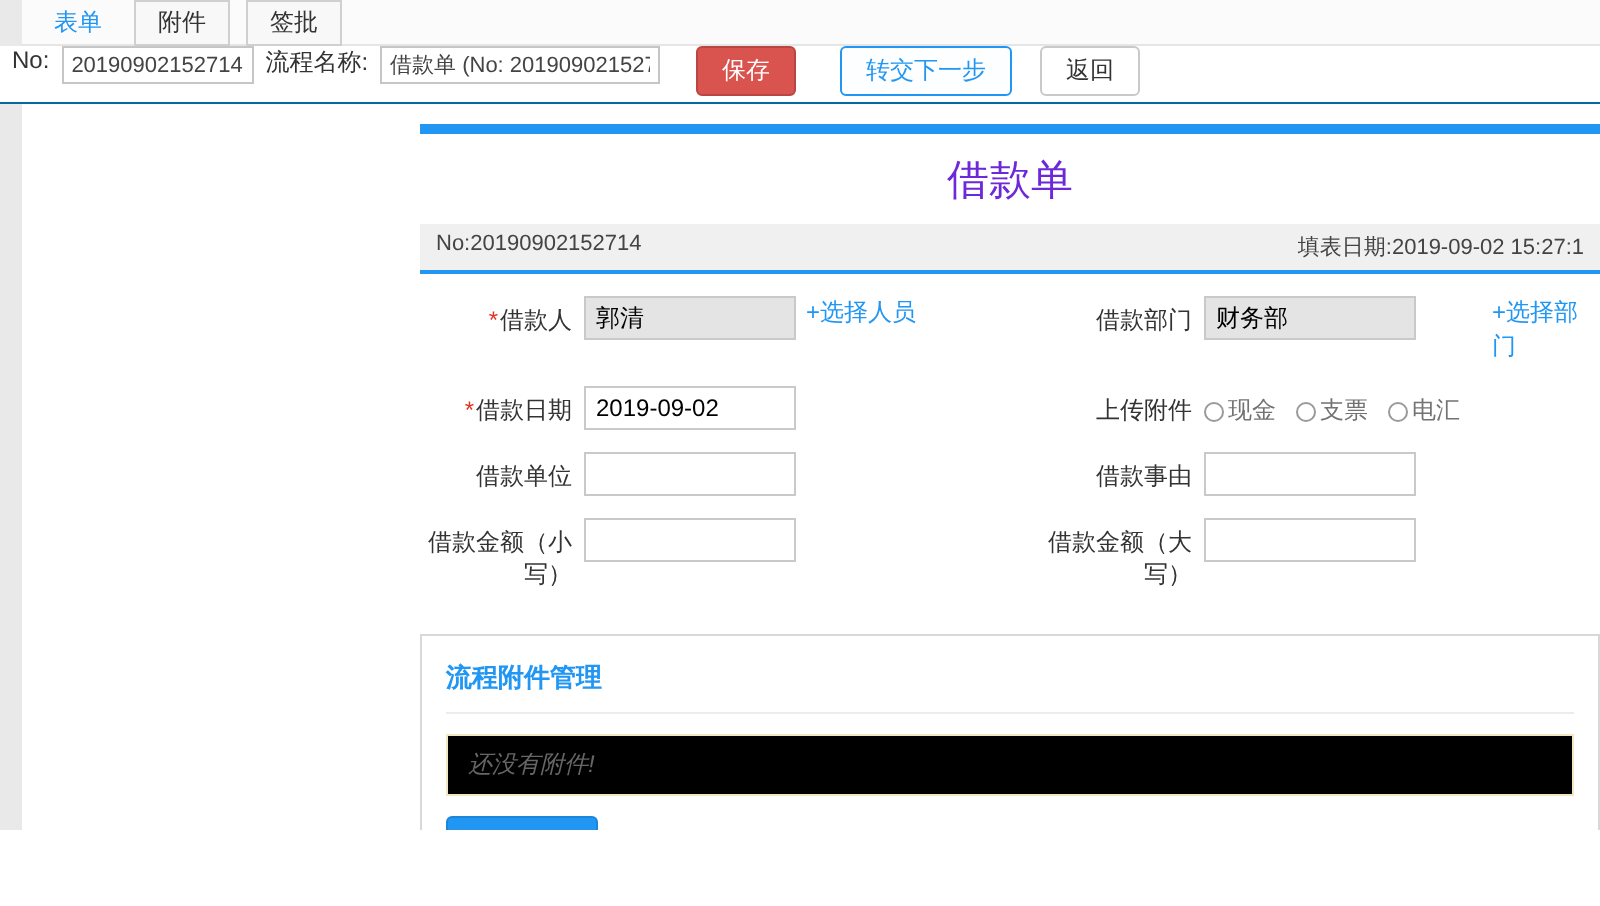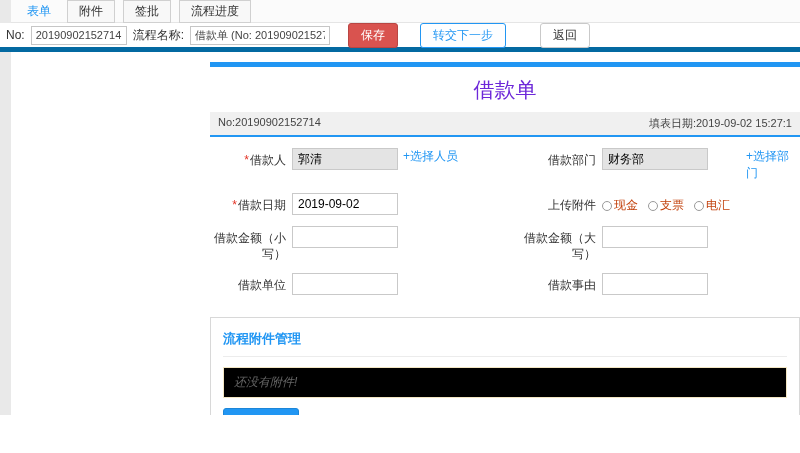--- a/index.html
+++ b/index.html
@@ -13,49 +13,49 @@
   
   .tabbar { position:absolute; left:11px; top:0; right:0; height:23px; background:#fbfbfb;
             border-bottom:1px solid #e5e5e5; display:flex; align-items:center; gap:8px;
             padding-left:8px; font-size:12px; }
   .tab-active { color:#2196f3; padding:2px 8px; cursor:pointer; }
   .tab-btn { border:1px solid #d0d0d0; background:#f8f8f8; color:#333; padding:2px 11px;
              font-size:12px; cursor:pointer; }
 
   
   .toolbar { position:absolute; left:0; top:23px; right:0; height:29px; background:#fff;
-             border-bottom:5px solid #0369a1; display:flex; align-items:center; font-size:12px;
+             border-bottom:1px solid #0369a1; display:flex; align-items:flex-start; font-size:12px;
              color:#333; padding-left:6px; gap:6px; }
   .toolbar input { height:19px; border:1px solid #c6c6c6; font-size:11px; padding:0 4px; color:#444; }
   .no-input { width:96px; }
   .name-input { width:140px; }
   .btn { font-size:12px; padding:3px 12px; border-radius:3px; cursor:pointer; }
   .btn-save { margin-left:12px; background:#d9534f; border:1px solid #b94643; color:#fff; }
   .btn-next { margin-left:16px; background:#fdfeff; border:1px solid #2196f3; color:#2196f3; }
-  .btn-back { margin-left:28px; background:#fff; border:1px solid #c9c9c9; color:#333; }
+  .btn-back { margin-left:8px; background:#fff; border:1px solid #c9c9c9; color:#333; }
 
   
   .main { position:absolute; left:210px; top:62px; width:590px; }
   .blue-topbar { height:5px; background:#2196f3; }
   .form-title { text-align:center; color:#6d28d9; font-size:21px; padding:9px 0 8px; }
   .meta-bar { background:#f0f0f0; display:flex; justify-content:space-between; font-size:11px;
               color:#444; padding:4px 8px; border-bottom:2px solid #2196f3; white-space:nowrap;
               overflow:hidden; }
 
   .fgrid { padding:10px 0 4px; font-size:12px; color:#333; }
   .frow { display:flex; align-items:flex-start; margin-bottom:10px; }
   .flabel { width:82px; text-align:right; padding-right:6px; padding-top:5px; line-height:1.35; }
   .fctrl { display:flex; align-items:flex-start; gap:5px; padding-top:1px; }
   .fctrl-l { width:228px; }
   .fctrl-r { flex:1;gap:38px; }
   .finput { width:106px; height:22px; border:1px solid #c9c9c9; padding:0 5px; font-size:12px; background:#fff; }
   .readonly { background:#e4e4e4; }
   .link { color:#2196f3; font-size:12px; text-decoration:none; cursor:pointer; }
   .req { color:#e33325; margin-right:1px; }
-  .radios { display:flex; gap:10px; align-items:center; color:#c2410c; font-size:12px; padding-top:5px; }
+  .radios { display:flex; gap:10px; align-items:center; color:#737373; font-size:12px; padding-top:5px; }
   .radio-opt { display:flex; align-items:center; gap:2px; cursor:pointer; }
   .radio-circle { width:10px; height:10px; border:1px solid #9a9a9a; border-radius:50%;
                   display:inline-block; background:#fff; }
 
   .attach-card { margin-top:8px; border:1px solid #d8d8d8; background:#fff; padding:8px 12px 12px; }
   .attach-title { color:#2196f3; font-weight:bold; font-size:13px; padding:4px 0 8px;
                   border-bottom:1px solid #ececec; }
   .notice { margin-top:10px; background:#000000; border:1px solid #f3e6c3; color:#666;
             font-size:12px; padding:6px 10px;font-style:italic; }
   .upload-btn { margin-top:10px; display:inline-block; background:#2196f3; color:#fff;
@@ -69,21 +69,20 @@
 <body>
 
 <div class="screen" data-name="app-window">
   <div class="gutter gutter-top" data-name="left-gutter-top"></div>
   <div class="gutter gutter-main" data-name="left-gutter"></div>
 
   <div class="tabbar" data-name="top-tab-bar">
     <span class="tab-active" data-name="tab-form">表单</span>
     <span class="tab-btn" data-name="tab-attachments">附件</span>
     <span class="tab-btn" data-name="tab-approval">签批</span>
-    <span class="tab-btn" data-name="tab-progress">流程进度</span>
   </div>
 
   <div class="toolbar" data-name="process-toolbar">
     <span data-name="no-label">No:</span>
     <input class="no-input" type="text" data-name="no-input" value="20190902152714" style="">
     <span data-name="process-name-label">流程名称:</span>
     <input class="name-input" type="text" data-name="process-name-input" value="借款单 (No: 20190902152714) 郭清" style="">
     <button class="btn btn-save" data-name="save-button">保存</button>
     <button class="btn btn-next" data-name="next-step-button">转交下一步</button>
     <button class="btn btn-back" data-name="back-button">返回</button>
@@ -128,38 +127,38 @@
                 <span>支票</span>
               </label>
             <label class="radio-opt" data-name="radio-wire">
                 <span class="radio-circle" data-name="radio-icon"></span>
                 <span>电汇</span>
               </label>
           </div>
         </div>
 
         <div class="frow" data-name="form-row">
+          <div class="flabel" data-name="loan-unit-label">借款单位</div>
+          <div class="fctrl fctrl-l">
+            <input class="finput" type="text" data-name="loan-unit-input" value="" style="">
+          </div>
+          <div class="flabel" data-name="loan-reason-label">借款事由</div>
+          <div class="fctrl fctrl-r">
+            <input class="finput" type="text" data-name="loan-reason-input" value="" style="">
+          </div>
+        </div>
+
+        <div class="frow" data-name="form-row">
           <div class="flabel" data-name="amount-small-label">借款金额（小写）</div>
           <div class="fctrl fctrl-l">
             <input class="finput" type="text" data-name="amount-small-input" value="" style="">
           </div>
           <div class="flabel" data-name="amount-big-label">借款金额（大写）</div>
           <div class="fctrl fctrl-r">
             <input class="finput" type="text" data-name="amount-big-input" value="" style="">
-          </div>
-        </div>
-
-        <div class="frow" data-name="form-row">
-          <div class="flabel" data-name="loan-unit-label">借款单位</div>
-          <div class="fctrl fctrl-l">
-            <input class="finput" type="text" data-name="loan-unit-input" value="" style="">
-          </div>
-          <div class="flabel" data-name="loan-reason-label">借款事由</div>
-          <div class="fctrl fctrl-r">
-            <input class="finput" type="text" data-name="loan-reason-input" value="" style="">
           </div>
         </div>
       </div>
     </div>
 
     <div class="attach-card" data-name="attachments-section">
       <div class="attach-title" data-name="attachments-title">流程附件管理</div>
       <div class="notice" data-name="no-attachments-notice">还没有附件!</div>
       <button class="upload-btn" data-name="upload-attachment-button">上传附件</button>
     </div>

